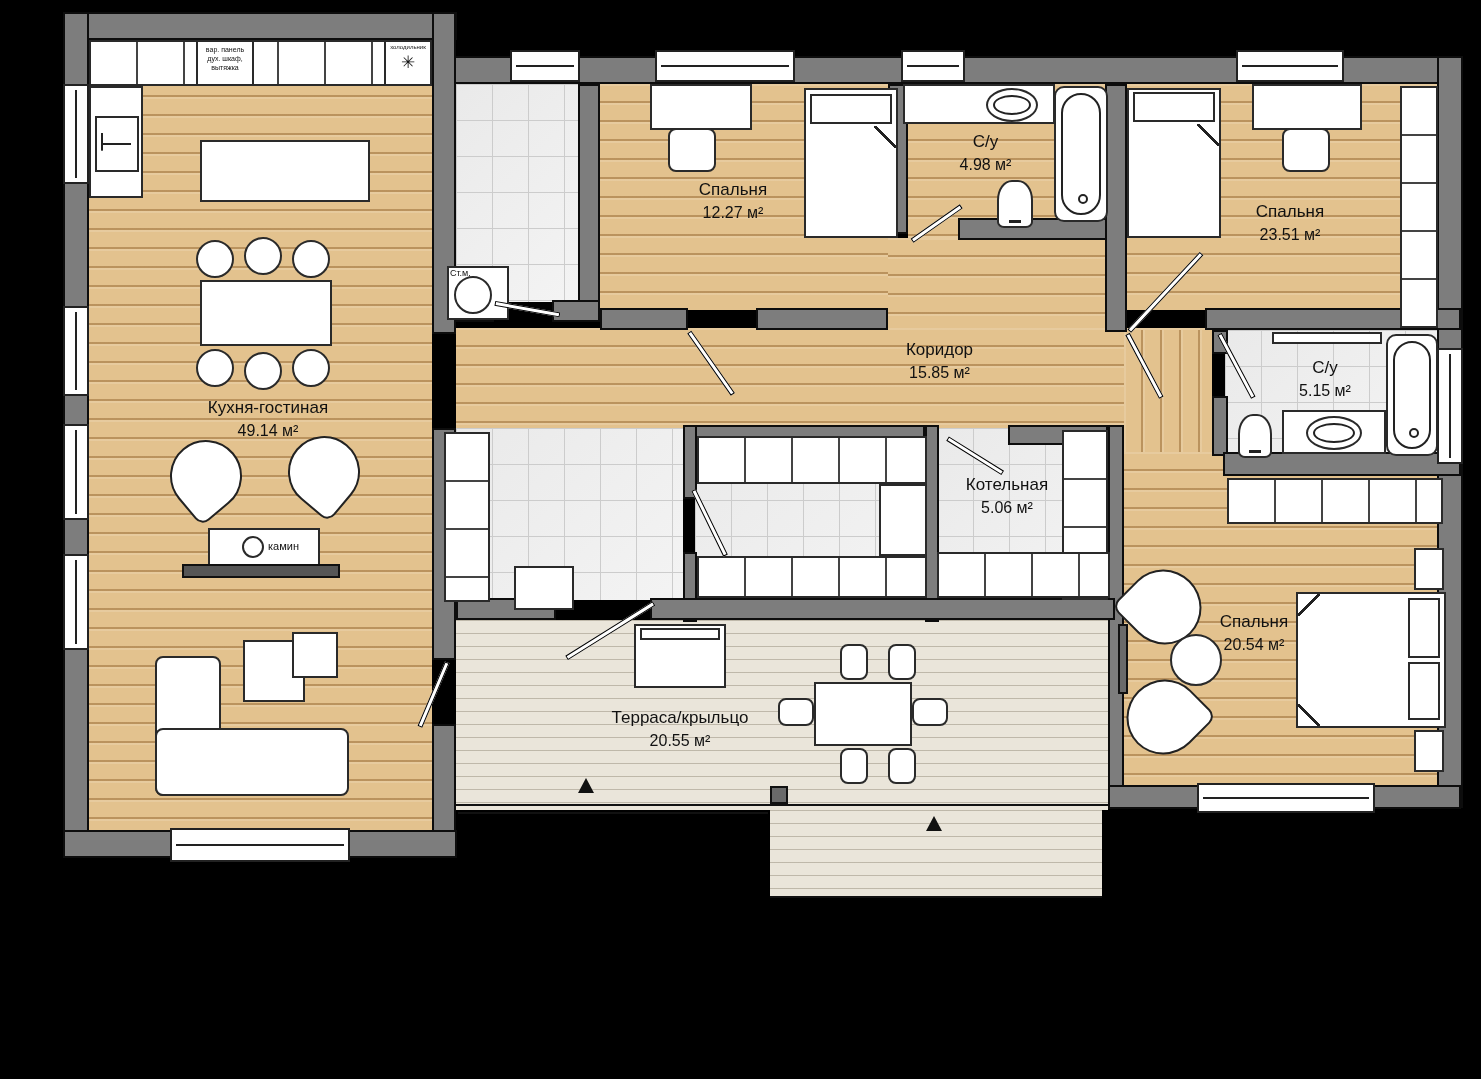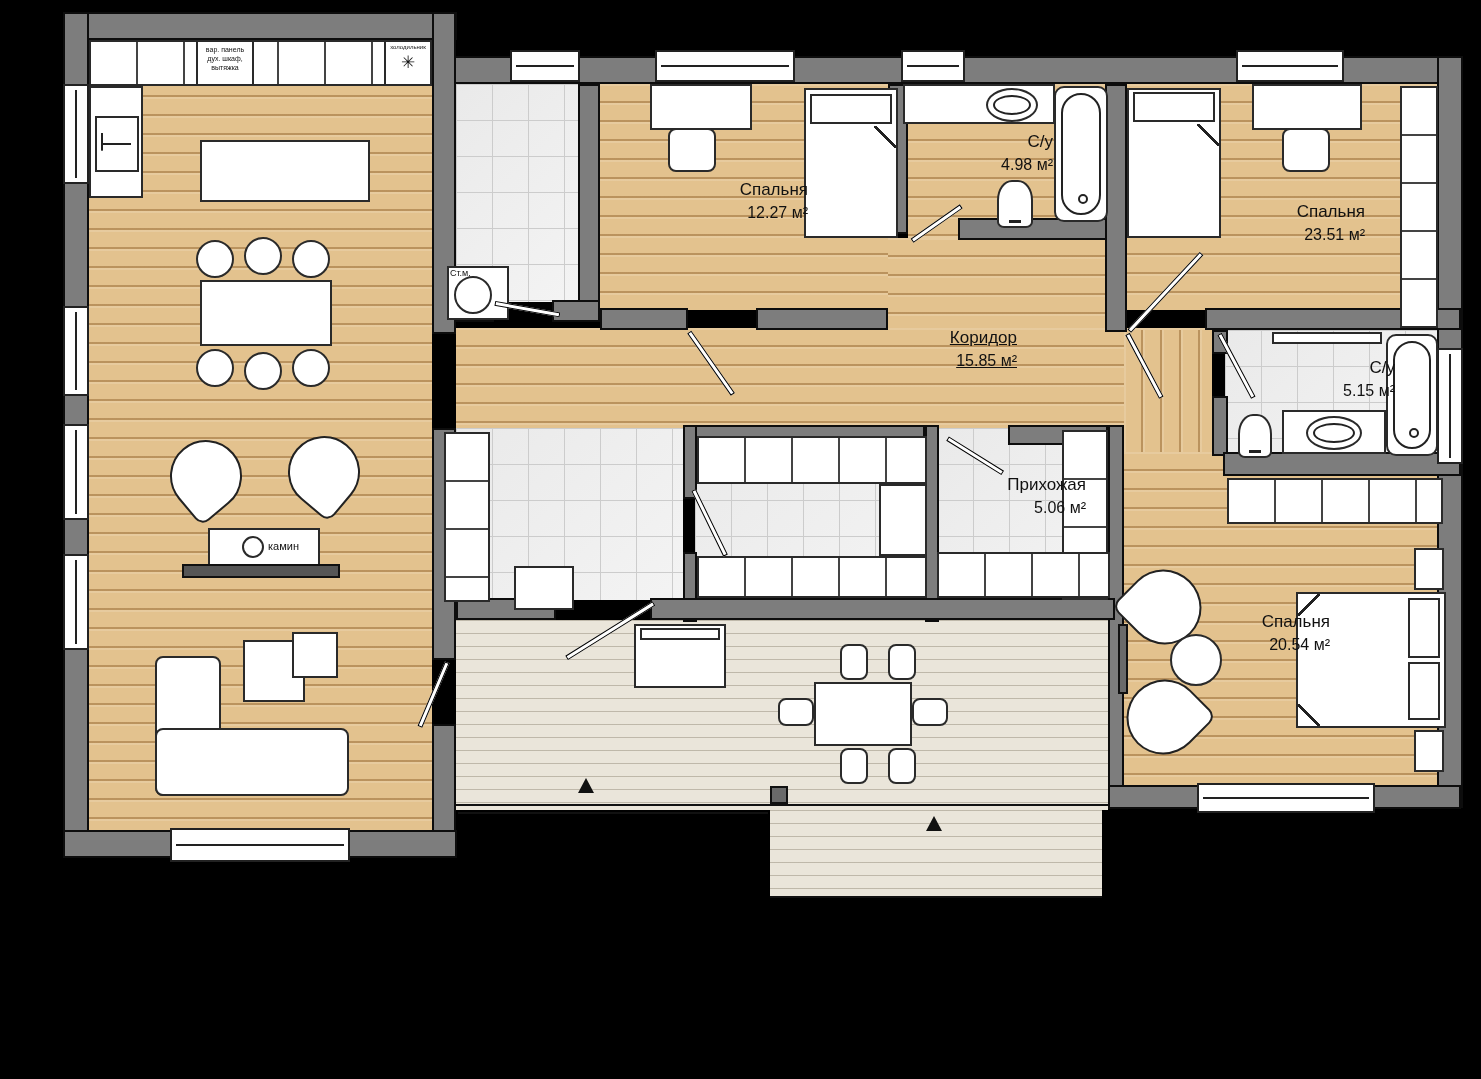--- a/index.html
+++ b/index.html
@@ -32,21 +32,21 @@
   .tub{border-radius:10px;}
   .tub::after{content:"";position:absolute;inset:5px;border:2px solid #222;border-radius:24px;}
   .tub::before{content:"";position:absolute;left:50%;bottom:16px;width:6px;height:6px;margin-left:-3px;
                border:2px solid #222;border-radius:50%;z-index:1;}
   .sink-oval{border-radius:50%;}
   .sink-oval::after{content:"";position:absolute;inset:5px;border:2px solid #222;border-radius:50%;}
   .ksink{background-image:linear-gradient(#222 0 0),linear-gradient(#222 0 0);
          background-repeat:no-repeat;background-position:center center, 10% 45%;
          background-size:70% 2px, 2px 34%;}
   .armchair{border:2px solid #222;background:#fff;z-index:4;}
-  .room-label{z-index:6;text-align:right;line-height:1.4;}
+  .room-label{z-index:6;text-align:center;line-height:1.4;}
   .rl-name{font-size:17px;}
   .rl-area{font-size:16px;}
   .tiny{font-size:7px;line-height:1.25;text-align:center;z-index:5;}
   .edge{background:#111;z-index:3;}
   .arrow{width:0;height:0;border-left:8px solid rgba(0,0,0,0);border-right:8px solid rgba(0,0,0,0);
          border-bottom:15px solid #111;z-index:5;}
   .fold{z-index:5;}
   .fold-tr{background:linear-gradient(45deg, rgba(0,0,0,0) 46%, #222 46% 55%, #fff 55%);}
   .fold-tl{background:linear-gradient(-45deg, rgba(0,0,0,0) 46%, #222 46% 55%, #fff 55%);}
   .fold-bl{background:linear-gradient(-135deg, rgba(0,0,0,0) 46%, #222 46% 55%, #fff 55%);}
@@ -218,42 +218,50 @@
   <div class="leaf" style="left:688px;top:332px;height:76px;transform:rotate(-35deg);"></div>
   <div class="leaf" style="left:912px;top:238px;height:60px;transform:rotate(-125deg);"></div>
   <div class="leaf" style="left:1129px;top:328px;height:106px;transform:rotate(-137deg);"></div>
   <div class="leaf" style="left:1218px;top:334px;height:72px;transform:rotate(-28deg);"></div>
   <div class="leaf" style="left:1126px;top:334px;height:72px;transform:rotate(-28deg);"></div>
   <div class="leaf" style="left:692px;top:490px;height:73px;transform:rotate(-26deg);"></div>
   <div class="leaf" style="left:947px;top:438px;height:65px;transform:rotate(-58deg);"></div>
   <div class="leaf" style="left:650px;top:602px;height:103px;transform:rotate(58deg);"></div>
   <div class="leaf" style="left:444px;top:662px;height:70px;transform:rotate(23deg);"></div>
 
+  <div class="room-label" style="left:148px;top:396px;width:240px;">
+    <div style="position:static" class="rl-name">Кухня-гостиная</div>
+    <div style="position:static" class="rl-area">49.14 м²</div>
+  </div>
   <div class="room-label" style="left:658px;top:178px;width:150px;">
     <div style="position:static" class="rl-name">Спальня</div>
     <div style="position:static" class="rl-area">12.27 м²</div>
   </div>
   <div class="room-label" style="left:918px;top:130px;width:135px;">
     <div style="position:static" class="rl-name">С/у</div>
     <div style="position:static" class="rl-area">4.98 м²</div>
   </div>
   <div class="room-label" style="left:1215px;top:200px;width:150px;">
     <div style="position:static" class="rl-name">Спальня</div>
     <div style="position:static" class="rl-area">23.51 м²</div>
   </div>
-  <div class="room-label" style="left:862px;top:326px;width:155px;text-decoration:underline;">
+  <div class="room-label" style="left:862px;top:338px;width:155px;">
     <div style="position:static" class="rl-name">Коридор</div>
     <div style="position:static" class="rl-area">15.85 м²</div>
   </div>
   <div class="room-label" style="left:1255px;top:356px;width:140px;">
     <div style="position:static" class="rl-name">С/у</div>
     <div style="position:static" class="rl-area">5.15 м²</div>
   </div>
   <div class="room-label" style="left:928px;top:473px;width:158px;">
-    <div style="position:static" class="rl-name">Прихожая</div>
+    <div style="position:static" class="rl-name">Котельная</div>
     <div style="position:static" class="rl-area">5.06 м²</div>
   </div>
   <div class="room-label" style="left:1178px;top:610px;width:152px;">
     <div style="position:static" class="rl-name">Спальня</div>
     <div style="position:static" class="rl-area">20.54 м²</div>
   </div>
+  <div class="room-label" style="left:596px;top:706px;width:168px;">
+    <div style="position:static" class="rl-name">Терраса/крыльцо</div>
+    <div style="position:static" class="rl-area">20.55 м²</div>
+  </div>
 
 </div>
 
 </body></html>

